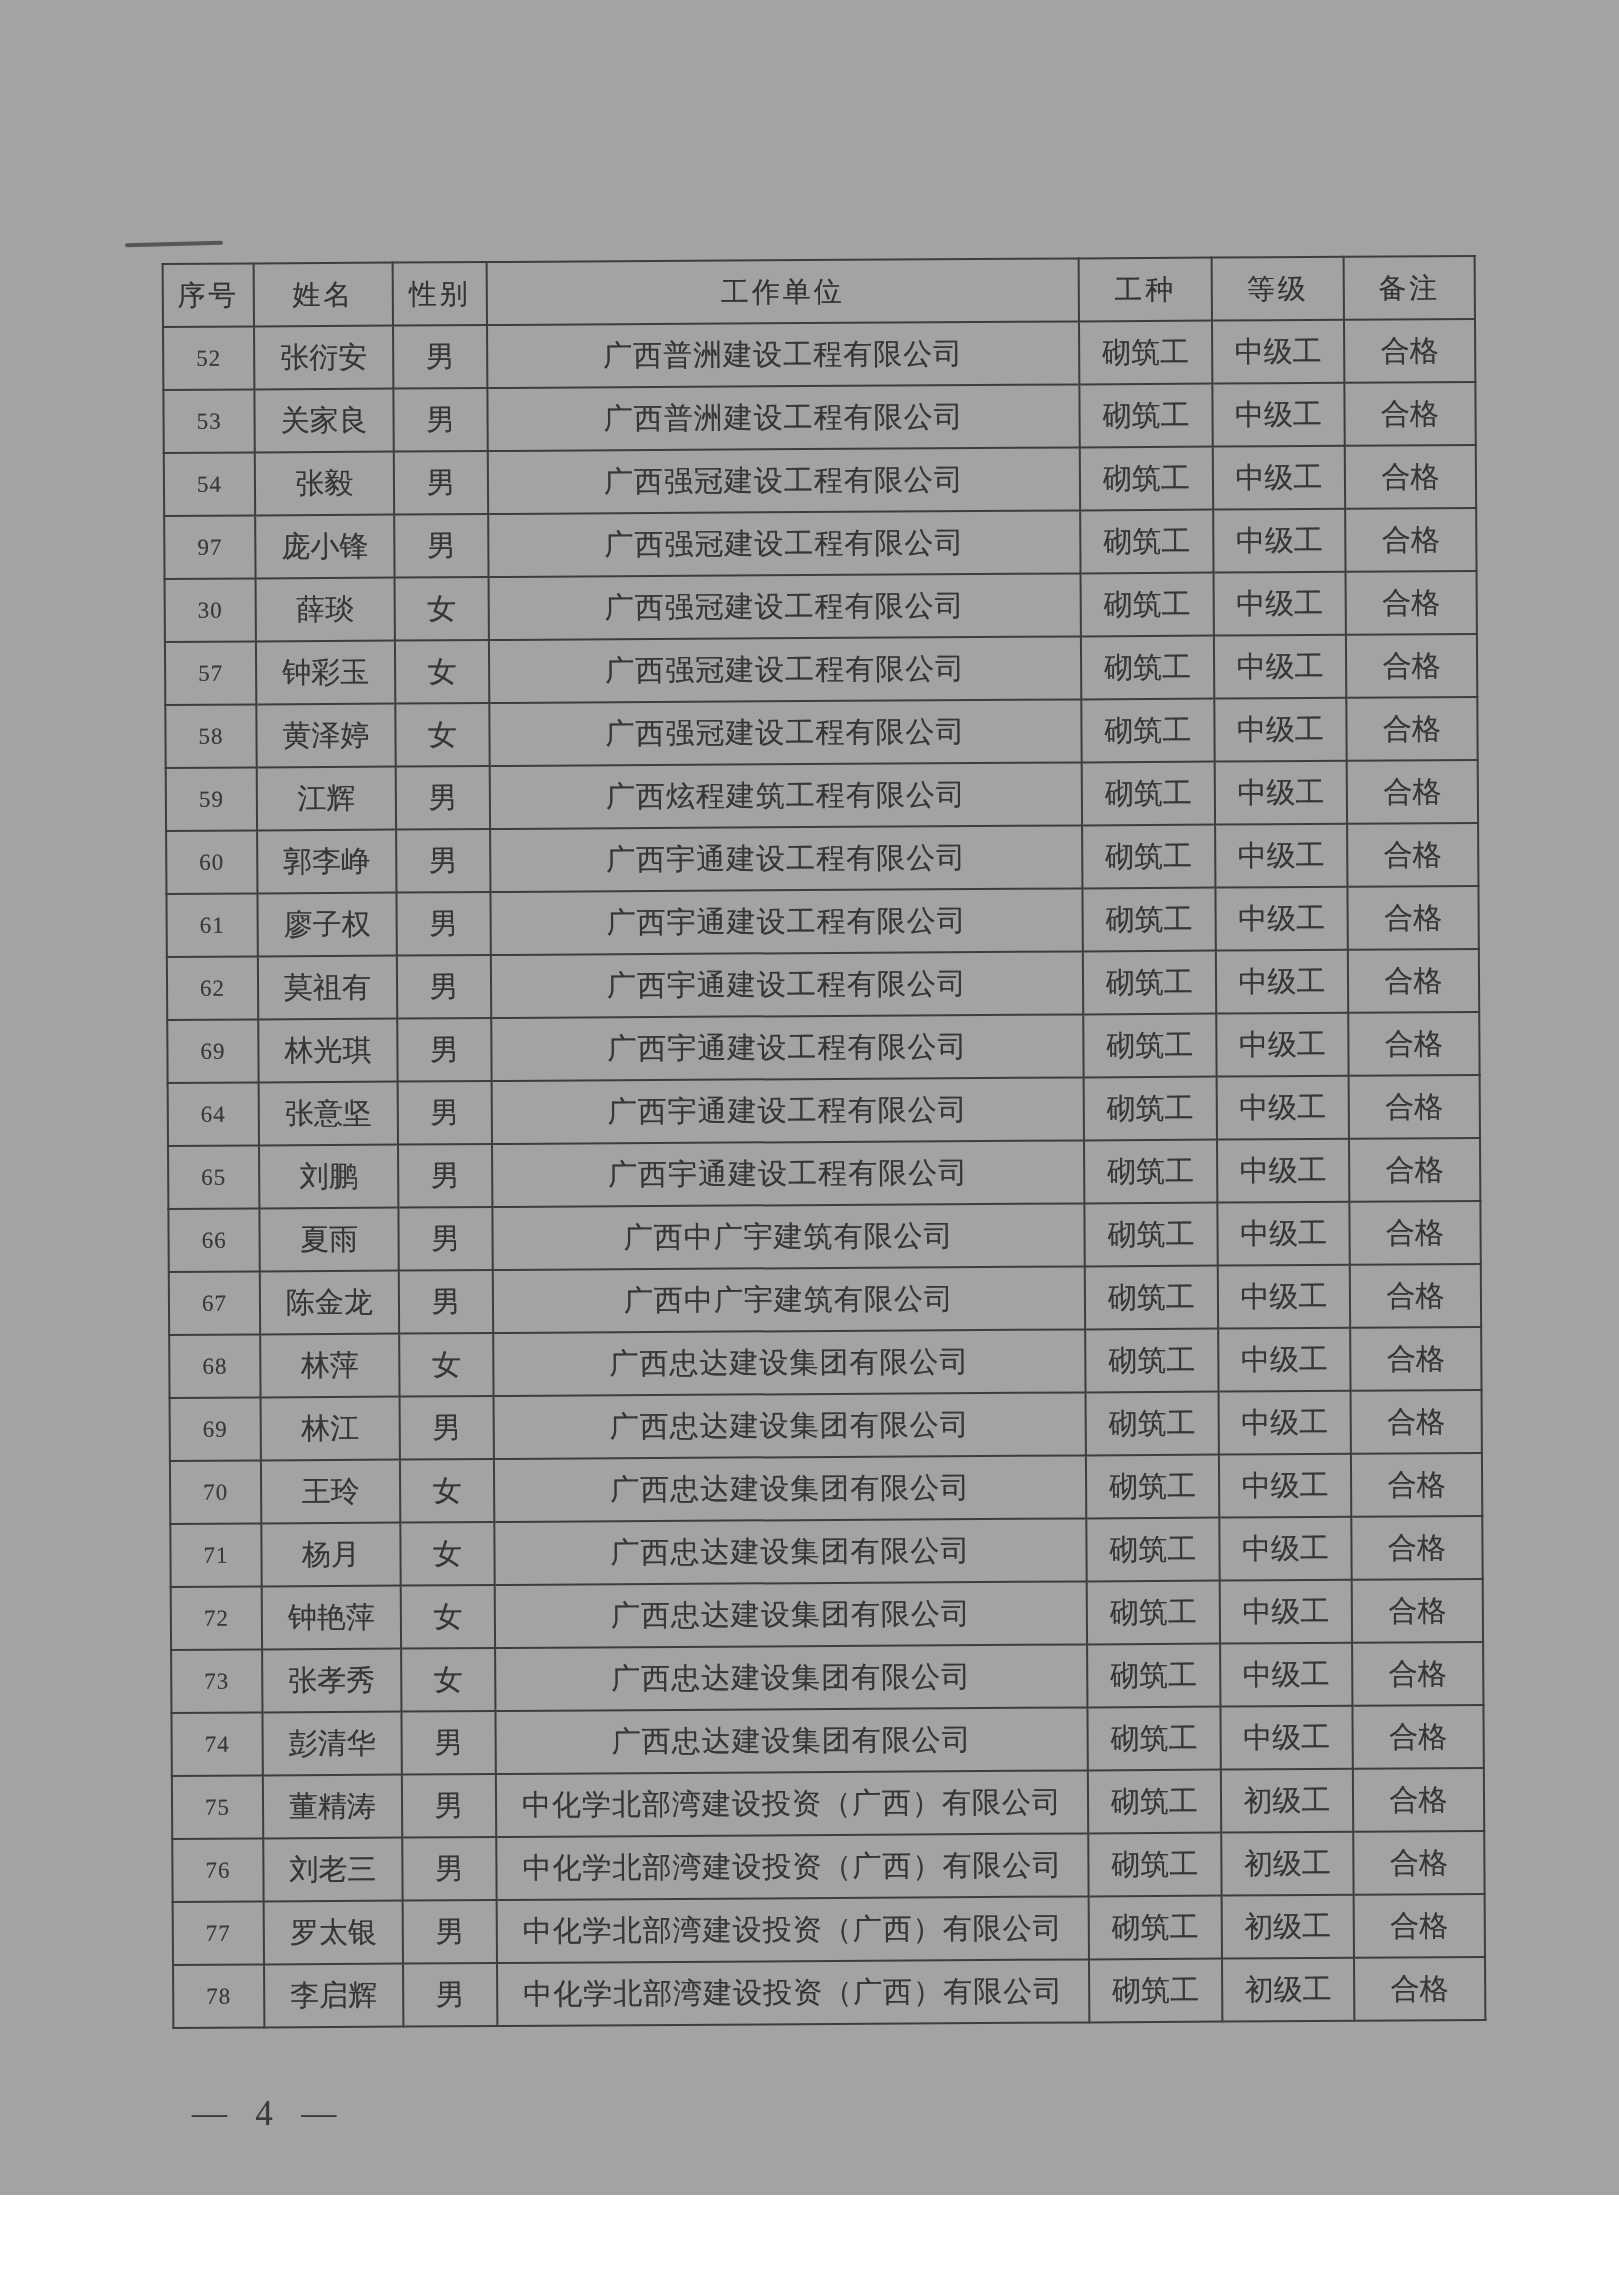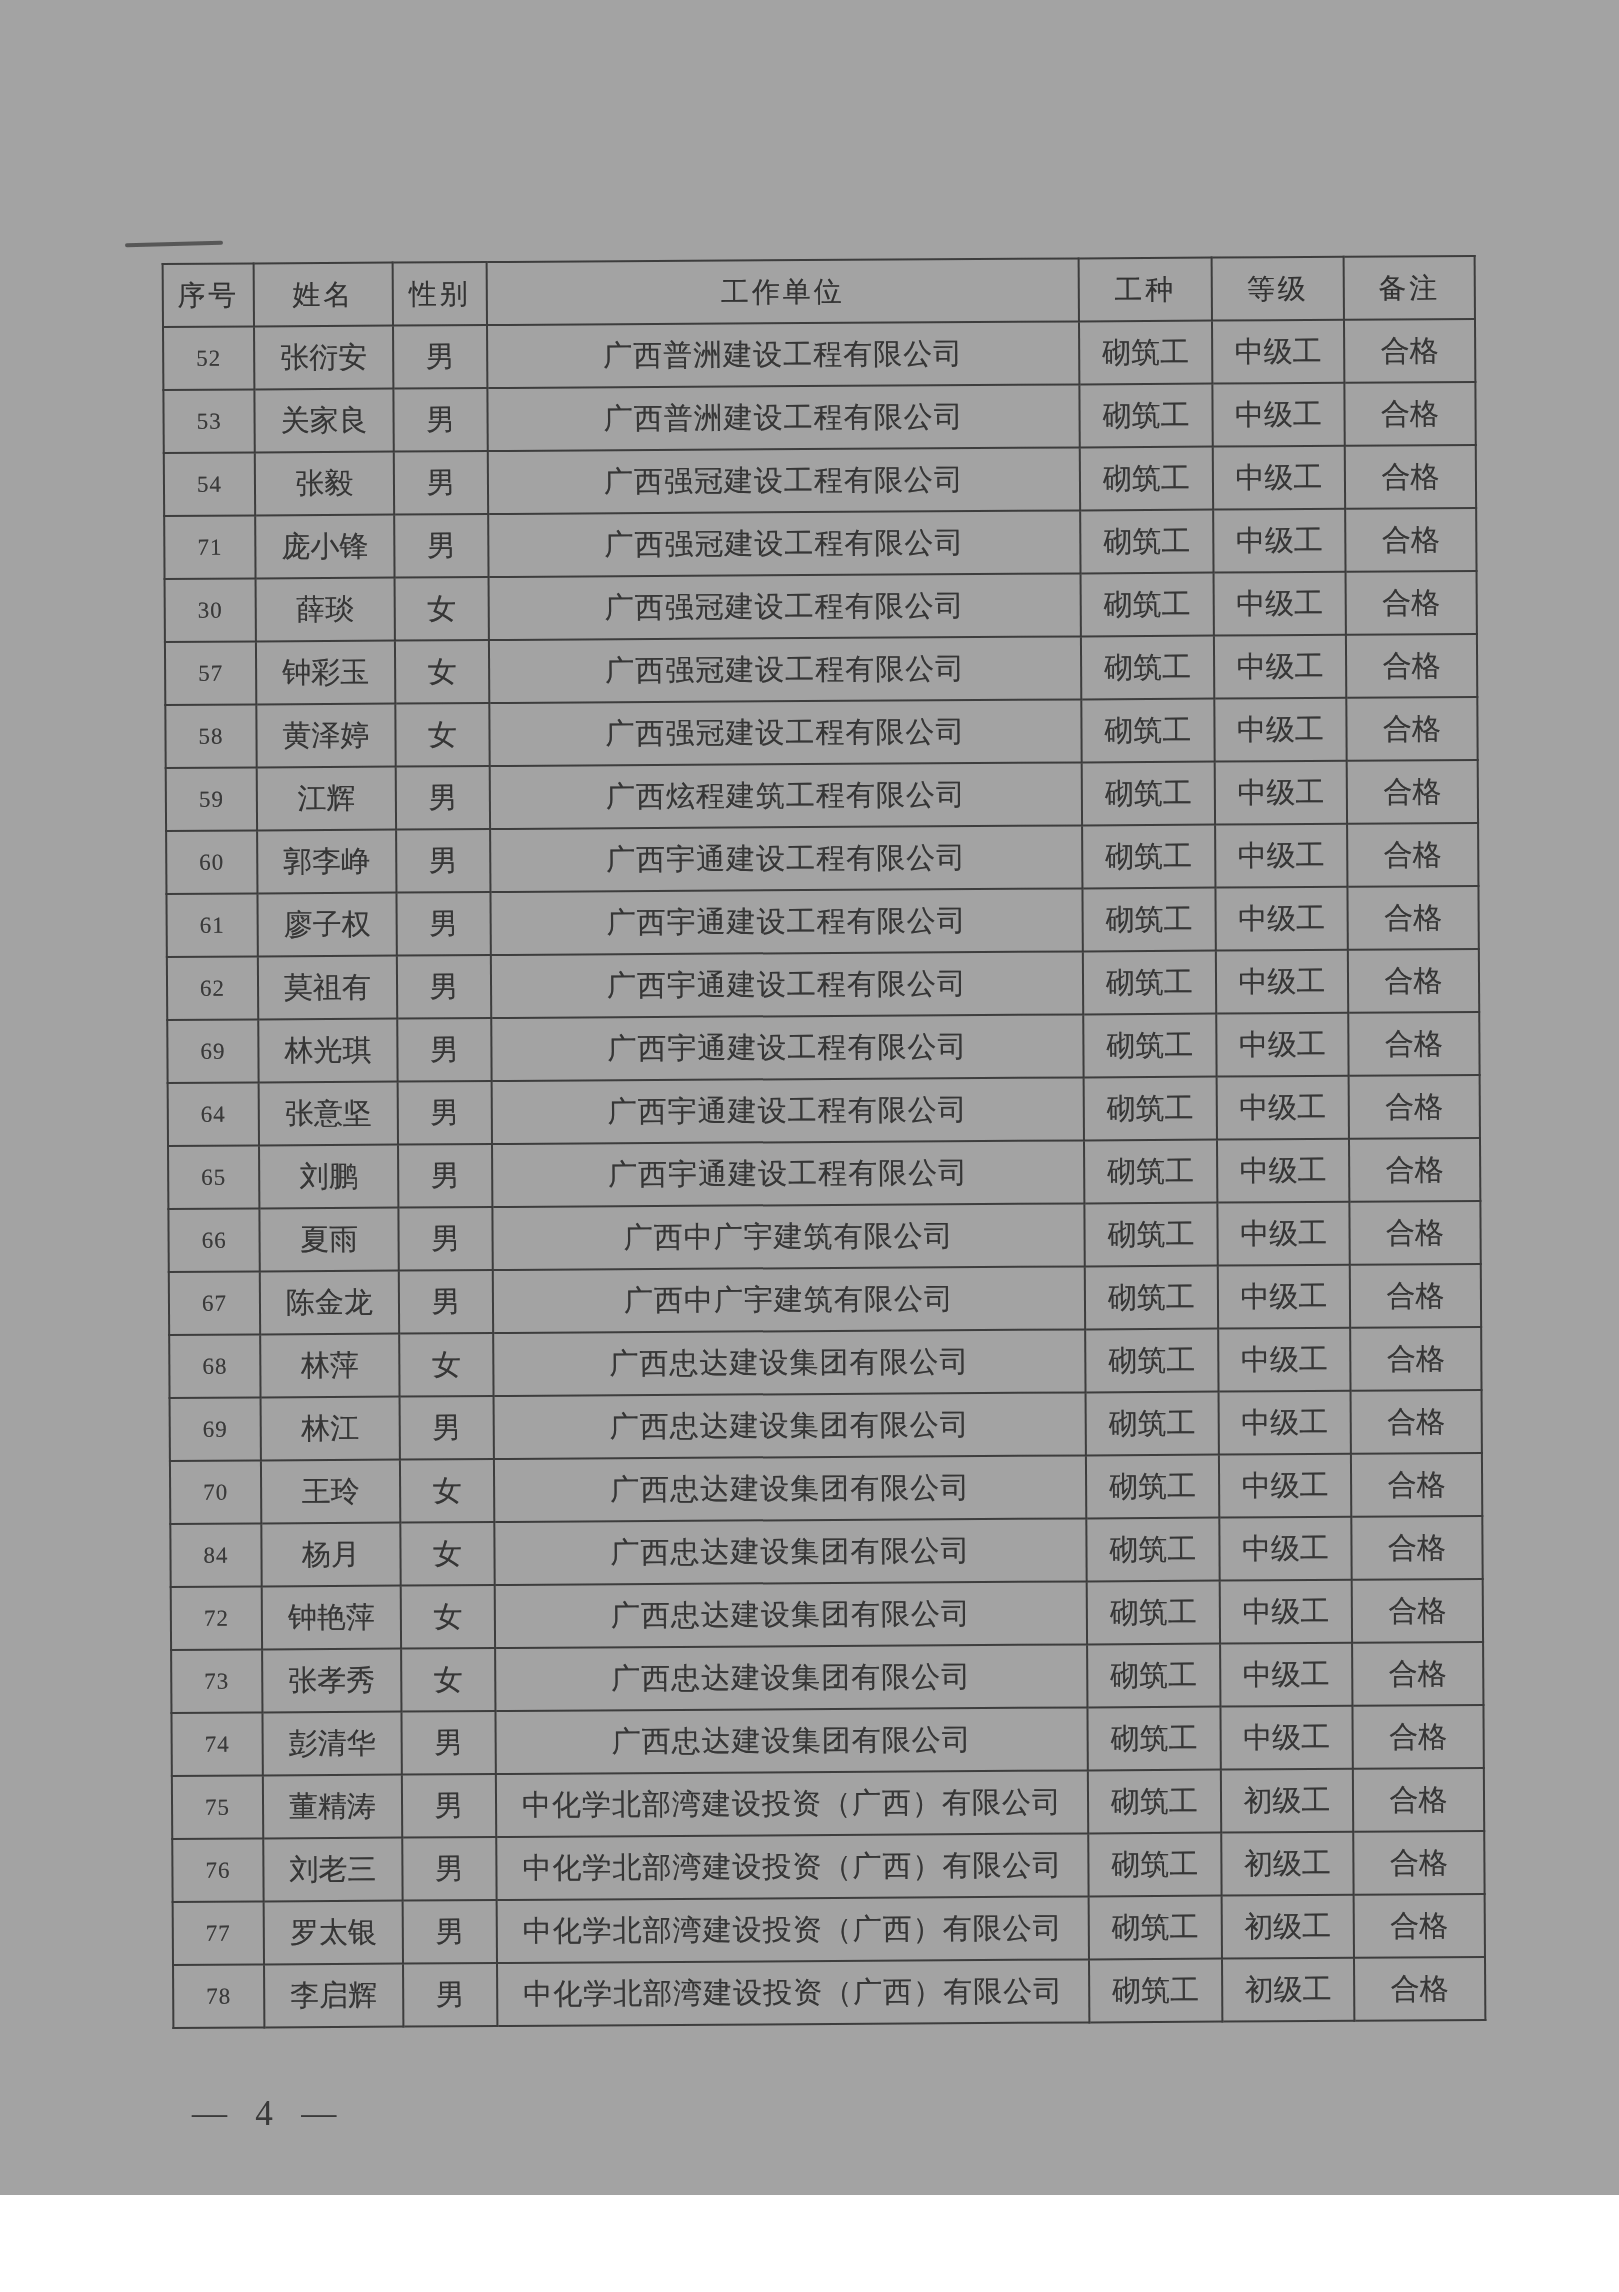--- a/index.html
+++ b/index.html
@@ -130,21 +130,21 @@
         <tr>
           <td class="col-seq">54</td>
           <td class="col-name">张毅</td>
           <td class="col-gender">男</td>
           <td class="col-work-unit">广西强冠建设工程有限公司</td>
           <td class="col-job-type">砌筑工</td>
           <td class="col-grade">中级工</td>
           <td class="col-remark">合格</td>
         </tr>
         <tr>
-          <td class="col-seq">71</td>
+          <td class="col-seq">97</td>
           <td class="col-name">庞小锋</td>
           <td class="col-gender">男</td>
           <td class="col-work-unit">广西强冠建设工程有限公司</td>
           <td class="col-job-type">砌筑工</td>
           <td class="col-grade">中级工</td>
           <td class="col-remark">合格</td>
         </tr>
         <tr>
           <td class="col-seq">30</td>
           <td class="col-name">薛琰</td>
@@ -274,21 +274,21 @@
         <tr>
           <td class="col-seq">70</td>
           <td class="col-name">王玲</td>
           <td class="col-gender">女</td>
           <td class="col-work-unit">广西忠达建设集团有限公司</td>
           <td class="col-job-type">砌筑工</td>
           <td class="col-grade">中级工</td>
           <td class="col-remark">合格</td>
         </tr>
         <tr>
-          <td class="col-seq">84</td>
+          <td class="col-seq">71</td>
           <td class="col-name">杨月</td>
           <td class="col-gender">女</td>
           <td class="col-work-unit">广西忠达建设集团有限公司</td>
           <td class="col-job-type">砌筑工</td>
           <td class="col-grade">中级工</td>
           <td class="col-remark">合格</td>
         </tr>
         <tr>
           <td class="col-seq">72</td>
           <td class="col-name">钟艳萍</td>

